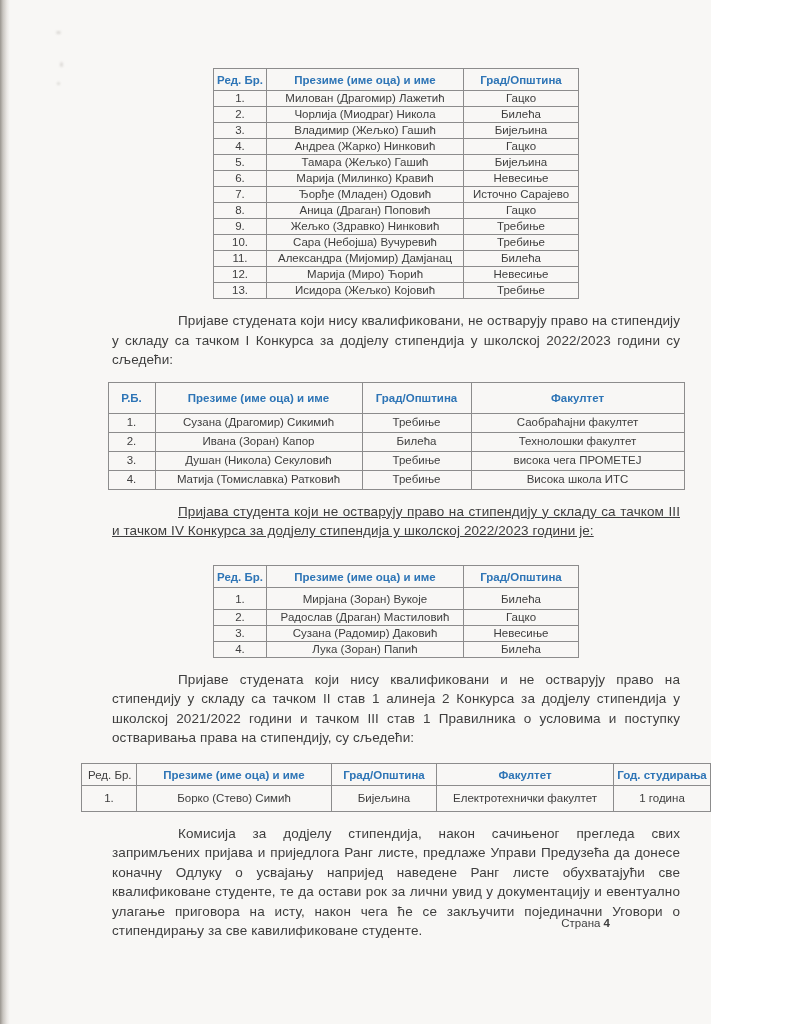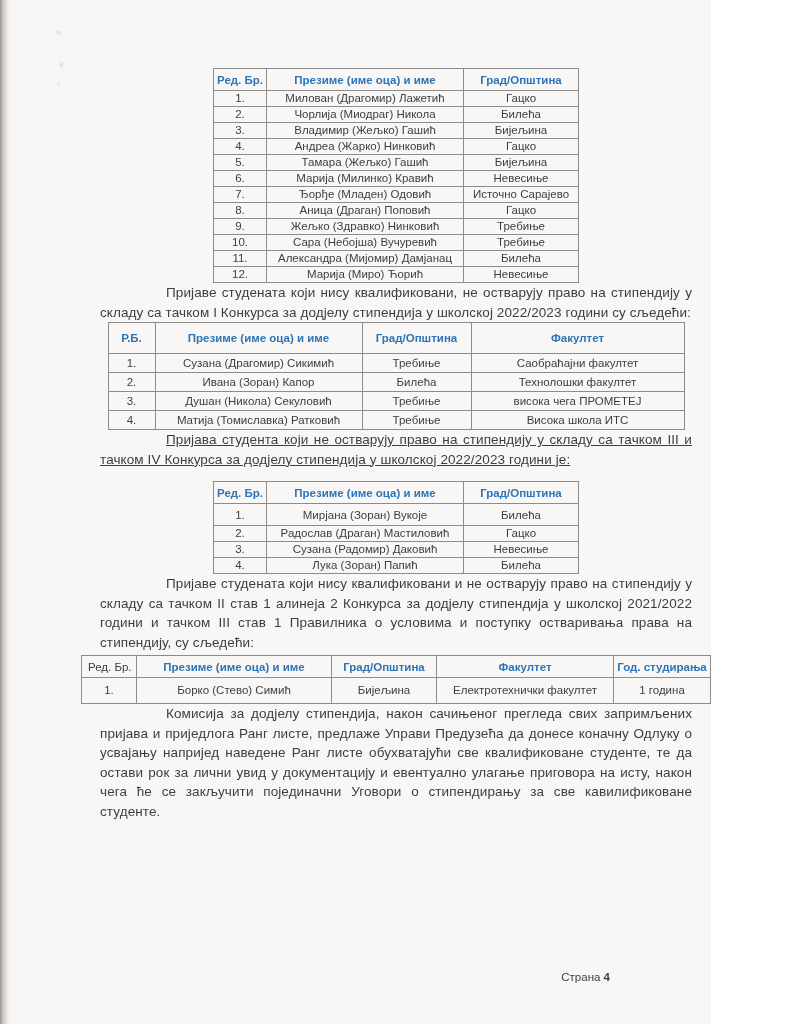--- a/index.html
+++ b/index.html
@@ -59,30 +59,30 @@
   .t-d{width:600px;margin-top:3px;}
   .t-d th{vertical-align:middle;}
   .t-d th:nth-child(1){width:46px;}
   .t-d th:nth-child(2){width:190px;}
   .t-d th:nth-child(3){width:100px;}
   .t-d th:nth-child(4){width:172px;}
   .t-d th:nth-child(5){width:92px;}
   .t-d td{padding:6px 2px;vertical-align:bottom;}
 
   p.body-par{
-    margin:0;font-size:13.5px;line-height:19.5px;text-align:justify;
+    margin:12px;font-size:13.5px;line-height:19.5px;text-align:justify;
     text-indent:66px;color:var(--ink);letter-spacing:.1px;
   }
   .p1{margin-top:11px;}
   .p2{margin-top:14px;text-decoration:underline;}
   .p3{margin-top:9px;}
   .p4{margin-top:15px;}
 
   .footer{
-    position:absolute;top:971px;right:101px;font-size:11.5px;color:var(--ink);
+    position:absolute;top:917px;right:101px;font-size:11.5px;color:var(--ink);
   }
   .footer b{font-weight:bold;}
 </style>
 </head>
 <body>
 
 <div class="page">
   <div class="edge-shadow"></div>
   <div class="smudge s1"></div>
   <div class="smudge s2"></div>
@@ -153,20 +153,25 @@
             <tr>
               <td>11.</td>
               <td>Александра (Мијомир) Дамјанац</td>
               <td>Билећа</td>
             </tr>
             <tr>
               <td>12.</td>
               <td>Марија (Миро) Ћорић</td>
               <td>Невесиње</td>
             </tr>
+            <tr>
+              <td>13.</td>
+              <td>Исидора (Жељко) Којовић</td>
+              <td>Требиње</td>
+            </tr>
           </tbody>
         </table>
     </div>
 
     <p class="body-par p1">Пријаве студената који нису квалификовани, не остварују право на стипендију у складу са тачком I Конкурса за додјелу стипендија у школској 2022/2023 години су сљедећи:</p>
 
     <div class="center">
       <table class="t-b">
           <thead>
             <tr>

